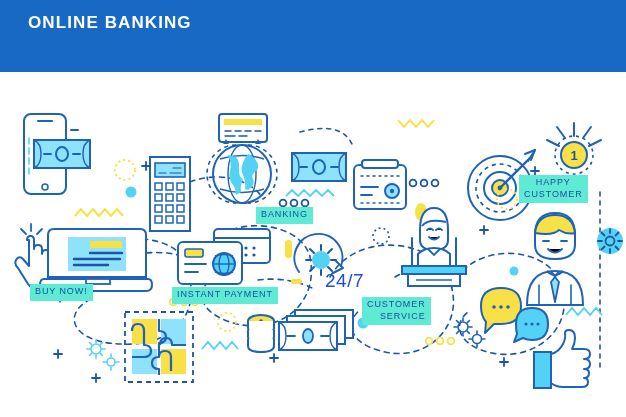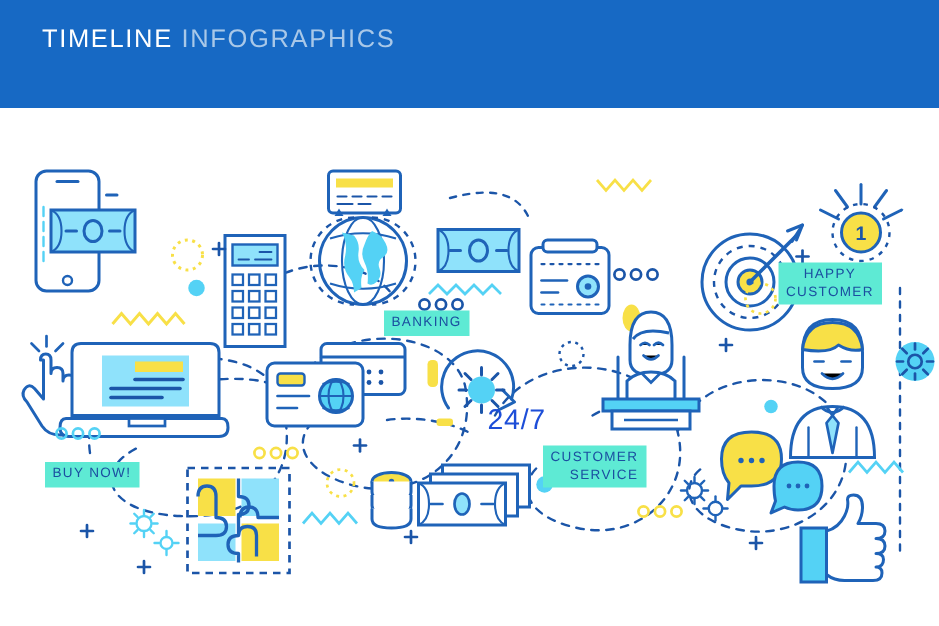--- a/index.html
+++ b/index.html
@@ -49,23 +49,21 @@
     position:absolute;color:#1d4ed8;font-size:19px;letter-spacing:.5px;
   }
   .dots{position:absolute;}
 </style>
 </head>
 <body>
 
 <div id="stage">
 
   <div class="header">
-    <div class="line2">
-      <span class="w">TIMELINE </span><span class="g">INFOGRAPHICS</span>
-    </div>
+    <div class="line1">ONLINE BANKING</div>
   </div>
 
   <div class="art" style="left:0;top:72px;">
     <svg width="626" height="345" viewBox="0 0 626 345">
       <g fill="none" stroke="#1b55a8" stroke-width="1.6" stroke-dasharray="5,5" stroke-linecap="round">
         <path d="M60,230 C50,160 170,150 185,190 C205,240 175,275 120,272 C70,270 60,240 95,225"></path>
         <path d="M196,190 C215,140 300,145 310,185 C320,235 275,265 230,250 C195,238 196,215 215,205"></path>
         <path d="M330,205 C355,160 430,165 448,205 C468,250 430,290 385,280 C348,272 345,250 360,238"></path>
         <path d="M452,215 C470,170 545,172 560,210 C578,255 535,290 492,281 C458,274 452,252 468,240"></path>
         <path d="M117,185 C150,178 175,180 186,186"></path>
@@ -626,19 +624,20 @@
         <circle cx="6" cy="6" r="4.5" fill="#54d2f5"></circle>
       </svg>
   </div>
   <div class="art" style="left:398px;top:118px;">
     <svg width="48" height="12" viewBox="0 0 48 12">
       <polyline points="0,2 6,9 12,2 18,9 24,2 30,9 36,2" fill="none" stroke="#f8e047" stroke-width="1.8"></polyline>
     </svg>
   </div>
 
   <div class="tag center" style="left:256px;top:207px;">BANKING</div>
-  <div class="tag center" style="left:30px;top:308px;">BUY NOW!</div>
+  <div class="tag center" style="left:30px;top:284px;">BUY NOW!</div>
+  <div class="tag center" style="left:172px;top:287px;">INSTANT PAYMENT</div>
   <div class="tag right" style="left:362px;top:297px;">CUSTOMER
 SERVICE</div>
   <div class="tag center" style="left:519px;top:175px;">HAPPY
 CUSTOMER</div>
 
 </div>
 
 </body></html>

